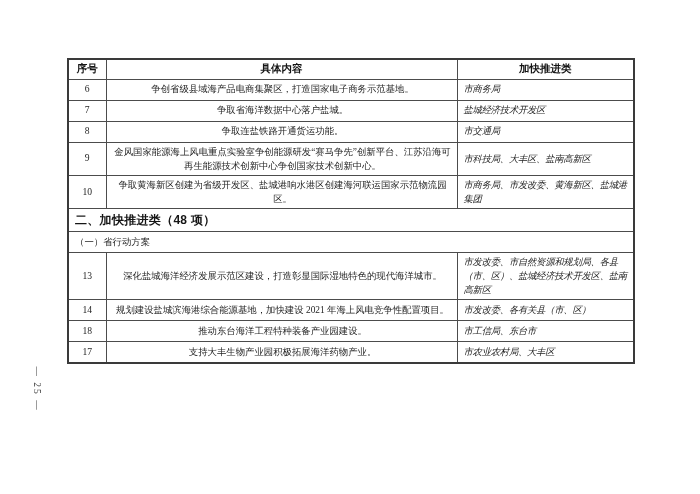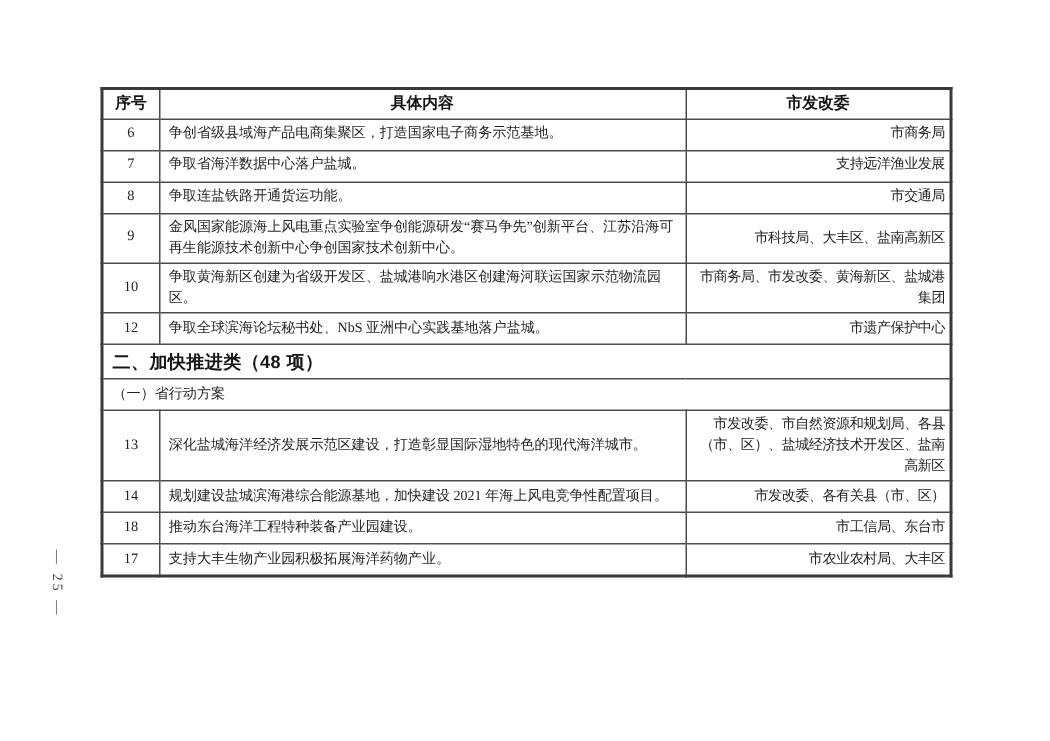--- a/index.html
+++ b/index.html
@@ -65,27 +65,28 @@
     font-size: 9.4px;
     line-height: 1.5;
     padding: 2px 5px;
   }
   td.no {
     text-align: center;
     font-size: 9.6px;
     padding: 2px 1px;
   }
   td.content {
-    text-align: left;
+    text-align: center;
     padding: 2px 4px 2px 6px;
   }
   td.unit {
-    text-align: right;
+    text-align: left;
     padding: 2px 3px 2px 6px;
     letter-spacing: -0.3px;
+    font-style: italic;
   }
   tr.section { height: 22px; }
   tr.section td.label {
     font-family: "Liberation Sans", sans-serif;
     font-weight: 700;
     font-size: 12px;
     letter-spacing: 0.3px;
     padding: 2px 6px;
     color: #151515;
   }
@@ -104,53 +105,48 @@
   <table class="doc-table">
     <colgroup>
       <col class="c-no">
       <col class="c-content">
       <col class="c-unit">
     </colgroup>
     <thead>
       <tr>
         <th>序号</th>
         <th>具体内容</th>
-        <th>市发改委</th>
+        <th>加快推进类</th>
       </tr>
     </thead>
     <tbody>
         <tr>
     <td class="no">6</td>
     <td class="content">争创省级县域海产品电商集聚区，打造国家电子商务示范基地。</td>
     <td class="unit">市商务局</td>
   </tr>
         <tr>
     <td class="no">7</td>
     <td class="content">争取省海洋数据中心落户盐城。</td>
-    <td class="unit">支持远洋渔业发展</td>
+    <td class="unit">盐城经济技术开发区</td>
   </tr>
         <tr>
     <td class="no">8</td>
     <td class="content">争取连盐铁路开通货运功能。</td>
     <td class="unit">市交通局</td>
   </tr>
         <tr>
     <td class="no">9</td>
     <td class="content">金风国家能源海上风电重点实验室争创能源研发“赛马争先”创新平台、江苏沿海可再生能源技术创新中心争创国家技术创新中心。</td>
     <td class="unit">市科技局、大丰区、盐南高新区</td>
   </tr>
         <tr>
     <td class="no">10</td>
     <td class="content">争取黄海新区创建为省级开发区、盐城港响水港区创建海河联运国家示范物流园区。</td>
     <td class="unit">市商务局、市发改委、黄海新区、盐城港集团</td>
-  </tr>
-        <tr>
-    <td class="no">12</td>
-    <td class="content">争取全球滨海论坛秘书处、NbS 亚洲中心实践基地落户盐城。</td>
-    <td class="unit">市遗产保护中心</td>
   </tr>
         <tr class="section">
     <td class="label" colspan="3">二、加快推进类（48 项）</td>
   </tr>
         <tr class="subsection">
     <td class="label" colspan="3">（一）省行动方案</td>
   </tr>
         <tr>
     <td class="no">13</td>
     <td class="content">深化盐城海洋经济发展示范区建设，打造彰显国际湿地特色的现代海洋城市。</td>

